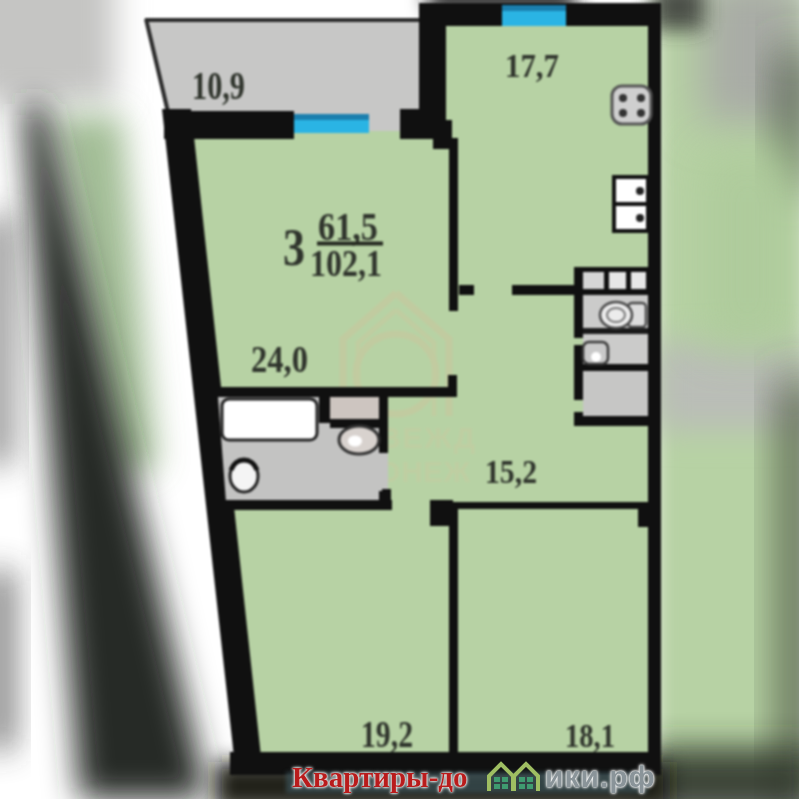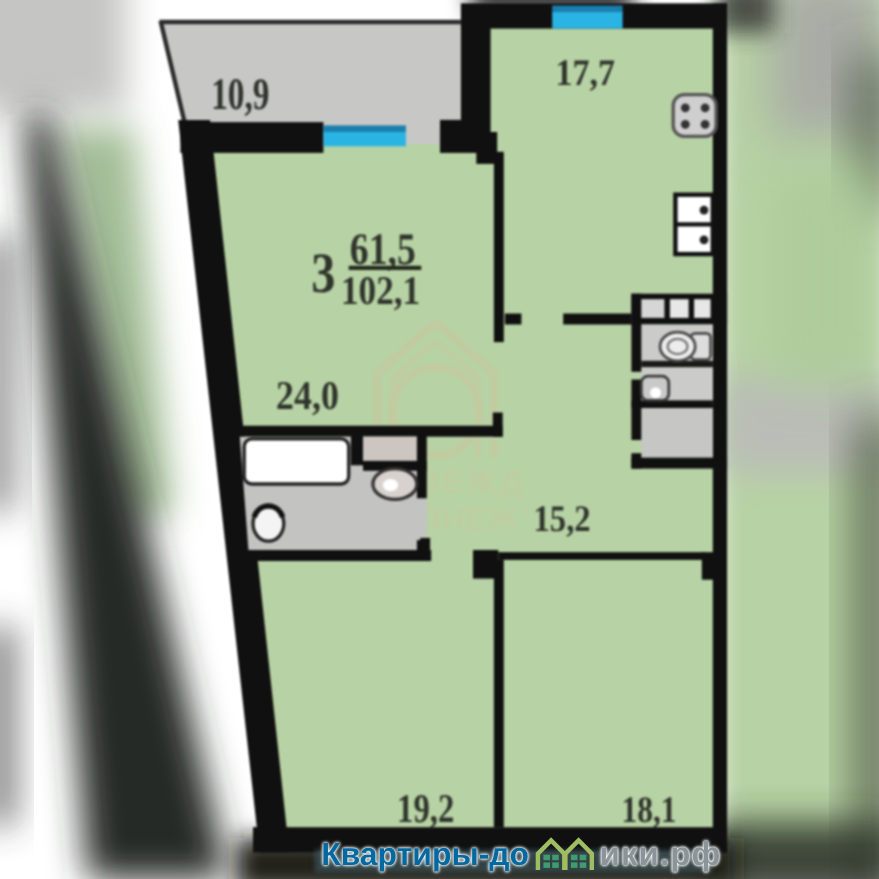--- a/index.html
+++ b/index.html
@@ -197,21 +197,21 @@
 
   <text x="485" y="483" font-family="Liberation Serif,serif" font-weight="bold" font-size="34" fill="#2f342c" textLength="52" lengthAdjust="spacingAndGlyphs">15,2</text>
 
   <text x="361" y="747" font-family="Liberation Serif,serif" font-weight="bold" font-size="37" fill="#2f342c" textLength="52" lengthAdjust="spacingAndGlyphs">19,2</text>
 
   <text x="565" y="747" font-family="Liberation Serif,serif" font-weight="bold" font-size="34" fill="#2f342c" textLength="50" lengthAdjust="spacingAndGlyphs">18,1</text>
 </svg>
 
 <div style="position:absolute;left:286px;top:772px;width:362px;height:21px;background:rgba(62,88,96,0.6);filter:blur(2px);"></div>
 
-<div style="position:absolute;left:292px;top:761px;font-family:Liberation Sans, sans-serif;font-weight:bold;font-size:29px;color:#0369a1;white-space:nowrap;text-shadow:0 0 2px #fff,0 0 3px #fff,0 0 4px rgba(255,255,255,.8);">Квартиры-до</div>
+<div style="position:absolute;left:292px;top:761px;font-family:Liberation Serif, serif;font-weight:bold;font-size:29px;color:#b91c1c;white-space:nowrap;text-shadow:0 0 2px #fff,0 0 3px #fff,0 0 4px rgba(255,255,255,.8);">Квартиры-до</div>
 
 <div style="position:absolute;left:545px;top:760px;font-family:'Liberation Sans',sans-serif;font-weight:bold;font-size:30px;color:#8a9499;letter-spacing:1px;white-space:nowrap;text-shadow:0 0 2px #fff,0 0 3px #fff,0 0 4px rgba(255,255,255,.8);">ики.рф</div>
 
 <svg width="58" height="32" viewBox="0 0 58 32" style="position:absolute;left:486px;top:760px;">
   <g stroke="#9fbe62" stroke-width="4" fill="none" stroke-linejoin="miter">
     <path d="M3,31 L3,16 L15,4 L27,16 L27,31"></path>
     <path d="M28,31 L28,16 L40,4 L52,16 L52,31"></path>
   </g>
   <g fill="#3f9b70">
     <rect x="8" y="17" width="6" height="5"></rect>

